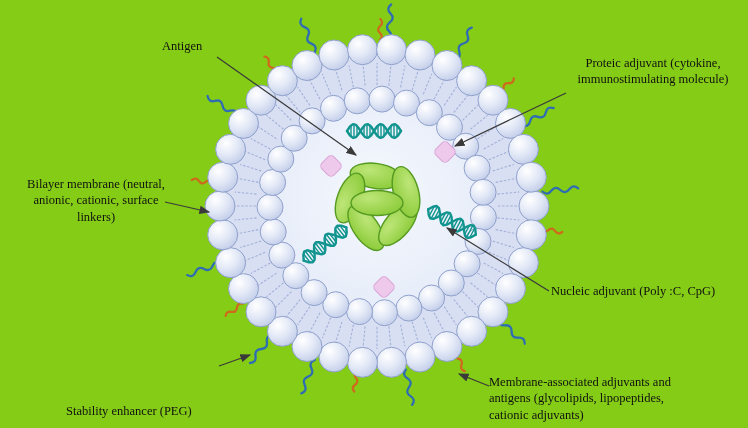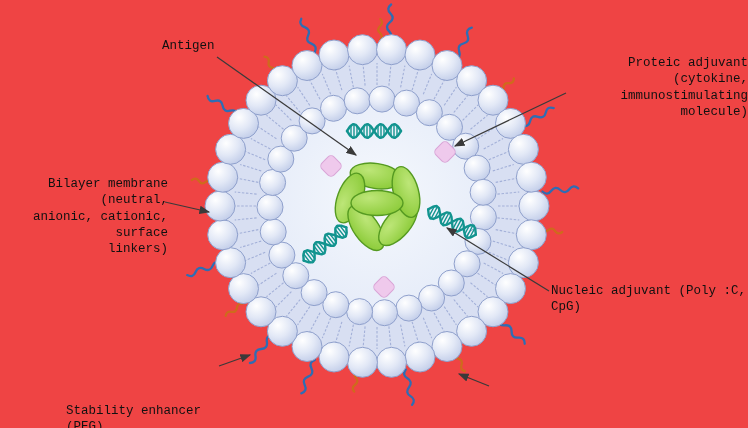--- a/index.html
+++ b/index.html
@@ -1,25 +1,25 @@
 <!DOCTYPE html>
 <html><head>
 <meta charset="utf-8">
 <style>
   html,body{margin:0;padding:0;background:#ffffff;}
   .stage{
     position:relative;width:748px;height:428px;overflow:hidden;
-    background:#ef4444;font-family:Liberation Mono, monospace;
+    background:#84cc16;font-family:Liberation Serif, serif;
   }
   .stage svg{position:absolute;left:0;top:0;}
   .label{
     position:absolute;font-size:12.5px;line-height:1.3;color:#111111;
     white-space:pre-line;
   }
-  .label.center{text-align:right;}
+  .label.center{text-align:center;}
 </style>
 </head>
 <body>
 
 <div class="stage">
 
   <svg id="liposome-svg" width="748" height="428" viewBox="0 0 748 428">
       <defs>
         <radialGradient id="headGrad" cx="35%" cy="30%" r="80%">
           <stop offset="0%" stop-color="#ffffff"></stop>
@@ -262,21 +262,24 @@
         <line x1="219" y1="366" x2="250" y2="355" marker-end="url(#arrowhead)"></line>
         <line x1="489" y1="386" x2="459" y2="374" marker-end="url(#arrowhead)"></line>
       </g>
     </svg>
 
   <div class="label" style="left:162px;top:38px;width:70px;">Antigen</div>
 
   <div class="label center" style="left:558px;top:55px;width:190px;">Proteic adjuvant (cytokine,
 immunostimulating molecule)</div>
 
-  <div class="label center" style="left:0px;top:176px;width:168px;">Bilayer membrane (neutral,
+  <div class="label center" style="left:0px;top:176px;width:168px;padding-left:12px;">Bilayer membrane (neutral,
 anionic, cationic, surface
 linkers)</div>
 
   <div class="label" style="left:551px;top:283px;width:200px;">Nucleic adjuvant (Poly :C, CpG)</div>
 
   <div class="label" style="left:66px;top:357px;width:160px;margin-top:46px;">Stability enhancer (PEG)</div>
 
+  <div class="label" style="left:489px;top:374px;width:260px;">Membrane-associated adjuvants and
+antigens (glycolipids, lipopeptides,
+cationic adjuvants)</div>
 </div>
 
 </body></html>

